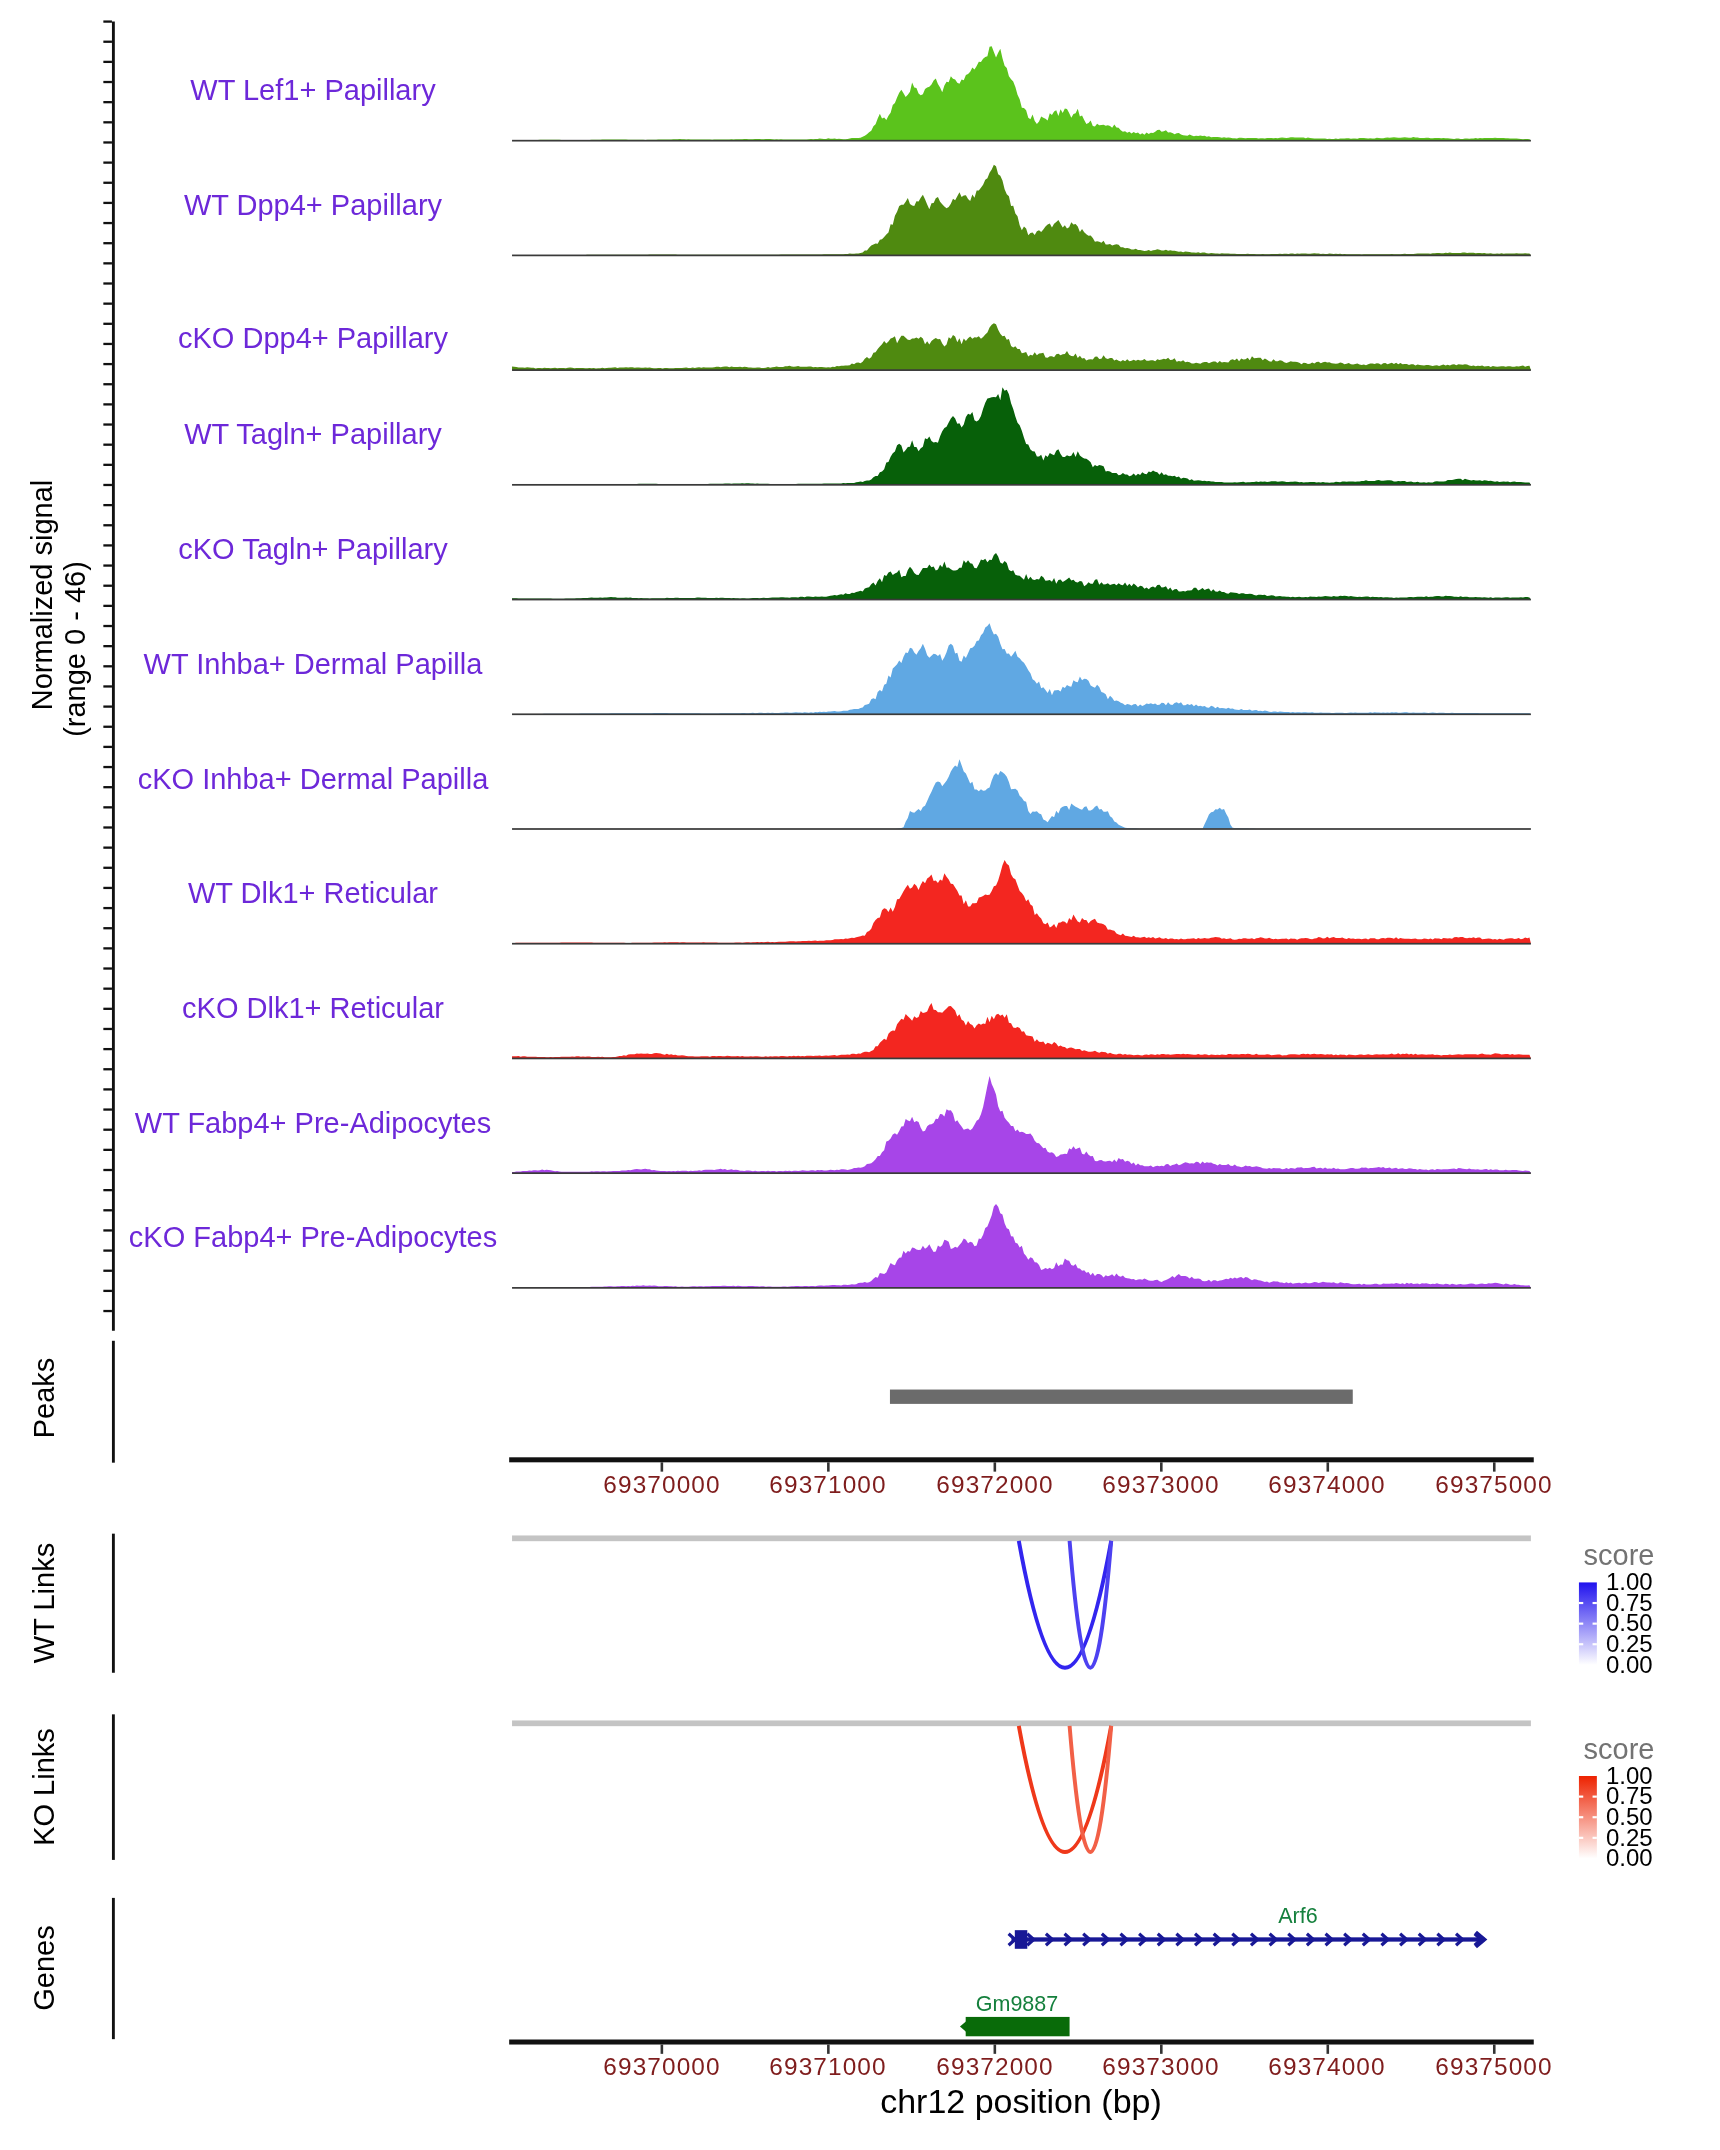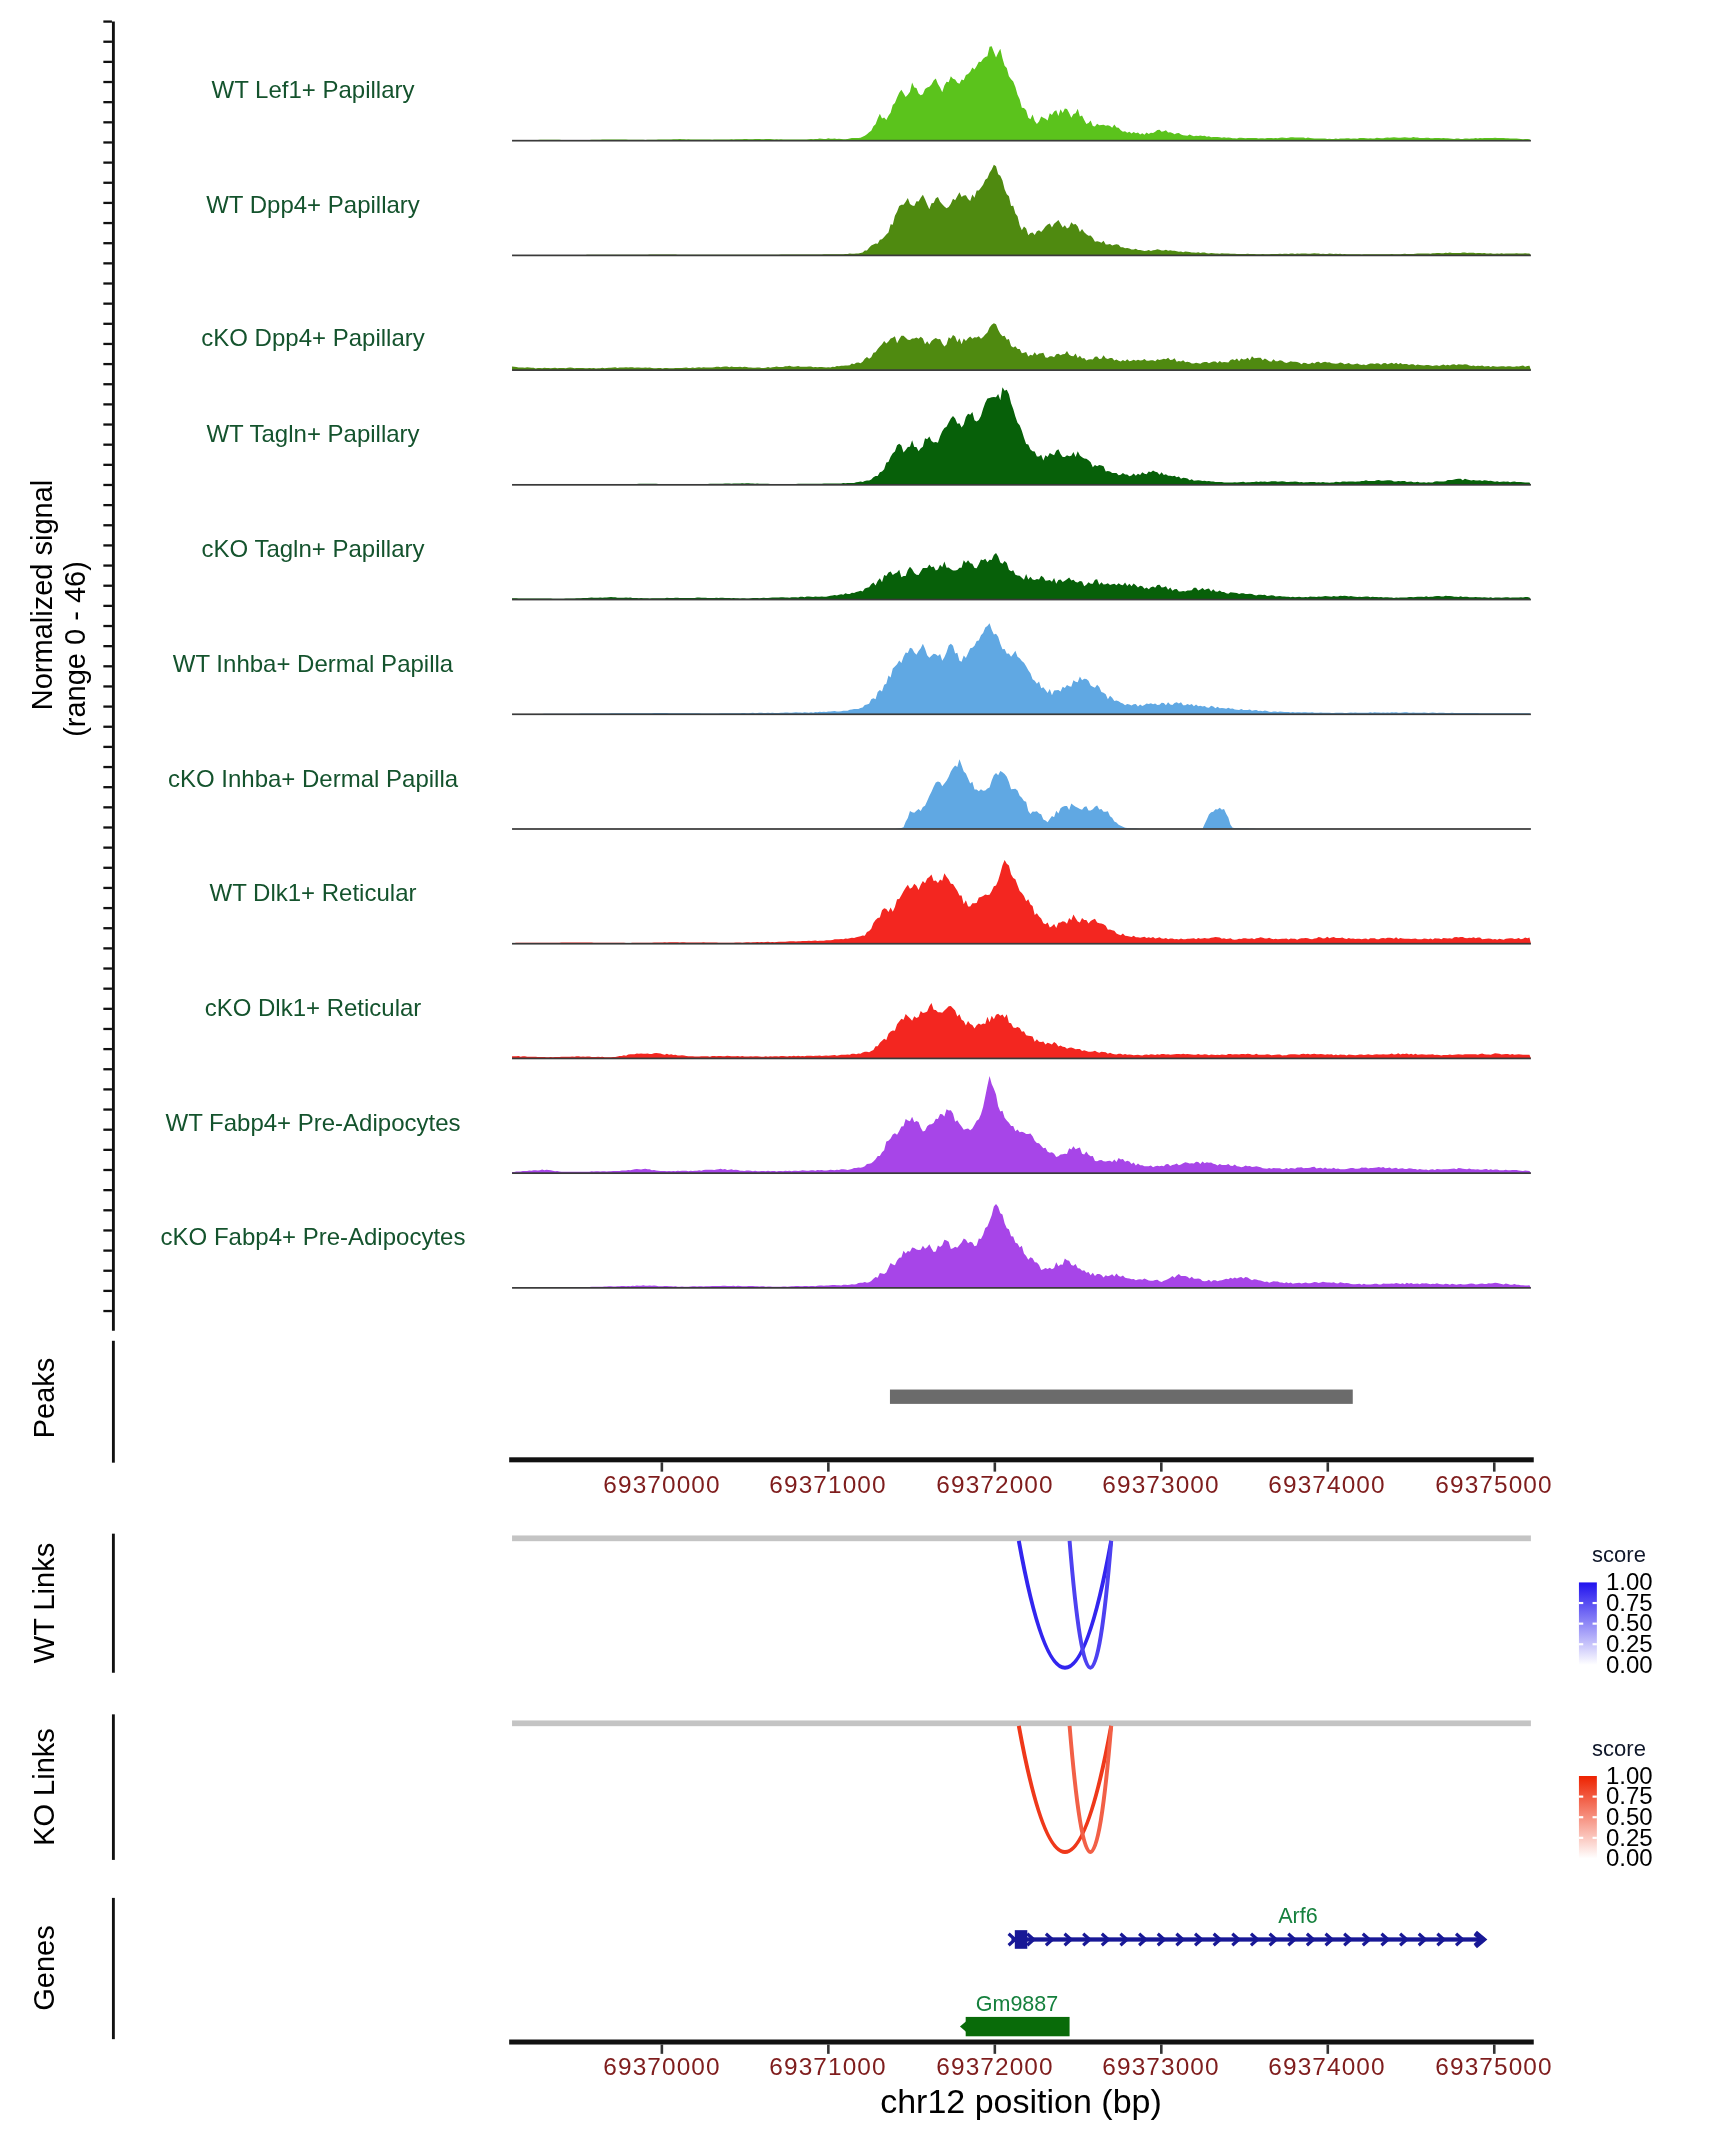--- a/index.html
+++ b/index.html
@@ -1,25 +1,25 @@
 <!DOCTYPE html>
 <html style="font-size:11.5px"><head>
 <meta charset="utf-8">
 <style>
   html,body{margin:0;padding:0;background:#fff;}
   #canvas{position:relative;width:1721px;height:2151px;background:#ffffff;overflow:hidden;
           font-family:"Liberation Sans", sans-serif;}
   #plot-svg{position:absolute;left:0;top:0;}
   .lbl{position:absolute;transform:translate(-50%,-50%);white-space:nowrap;color:#000;}
   .rot{transform:translate(-50%,-50%) rotate(-90deg);}
-  .track-label{font-size:24px;color:#14532d;}
+  .track-label{font-size:29px;color:#6d28d9;}
   .tick-label{font-size:24.4px;color:#7f1d1d;letter-spacing:1.1px;}
   .side-label{font-size:29px;color:#000;}
   .yaxis-label{font-size:29px;color:#000;}
-  .score-title{font-size:22px;color:#0f172a;}
+  .score-title{font-size:29px;color:#737373;}
   .legend-num{position:absolute;font-size:24px;color:#000;transform:translate(0,-50%);}
   .gene-name{font-size:21.5px;color:#15803d;}
   .xaxis-title{font-size:34px;color:#000;}
 </style>
 </head>
 <body>
 
 <div id="canvas">
   <svg id="plot-svg" width="1721" height="2151" viewBox="0 0 2400 3000">
     <defs>

